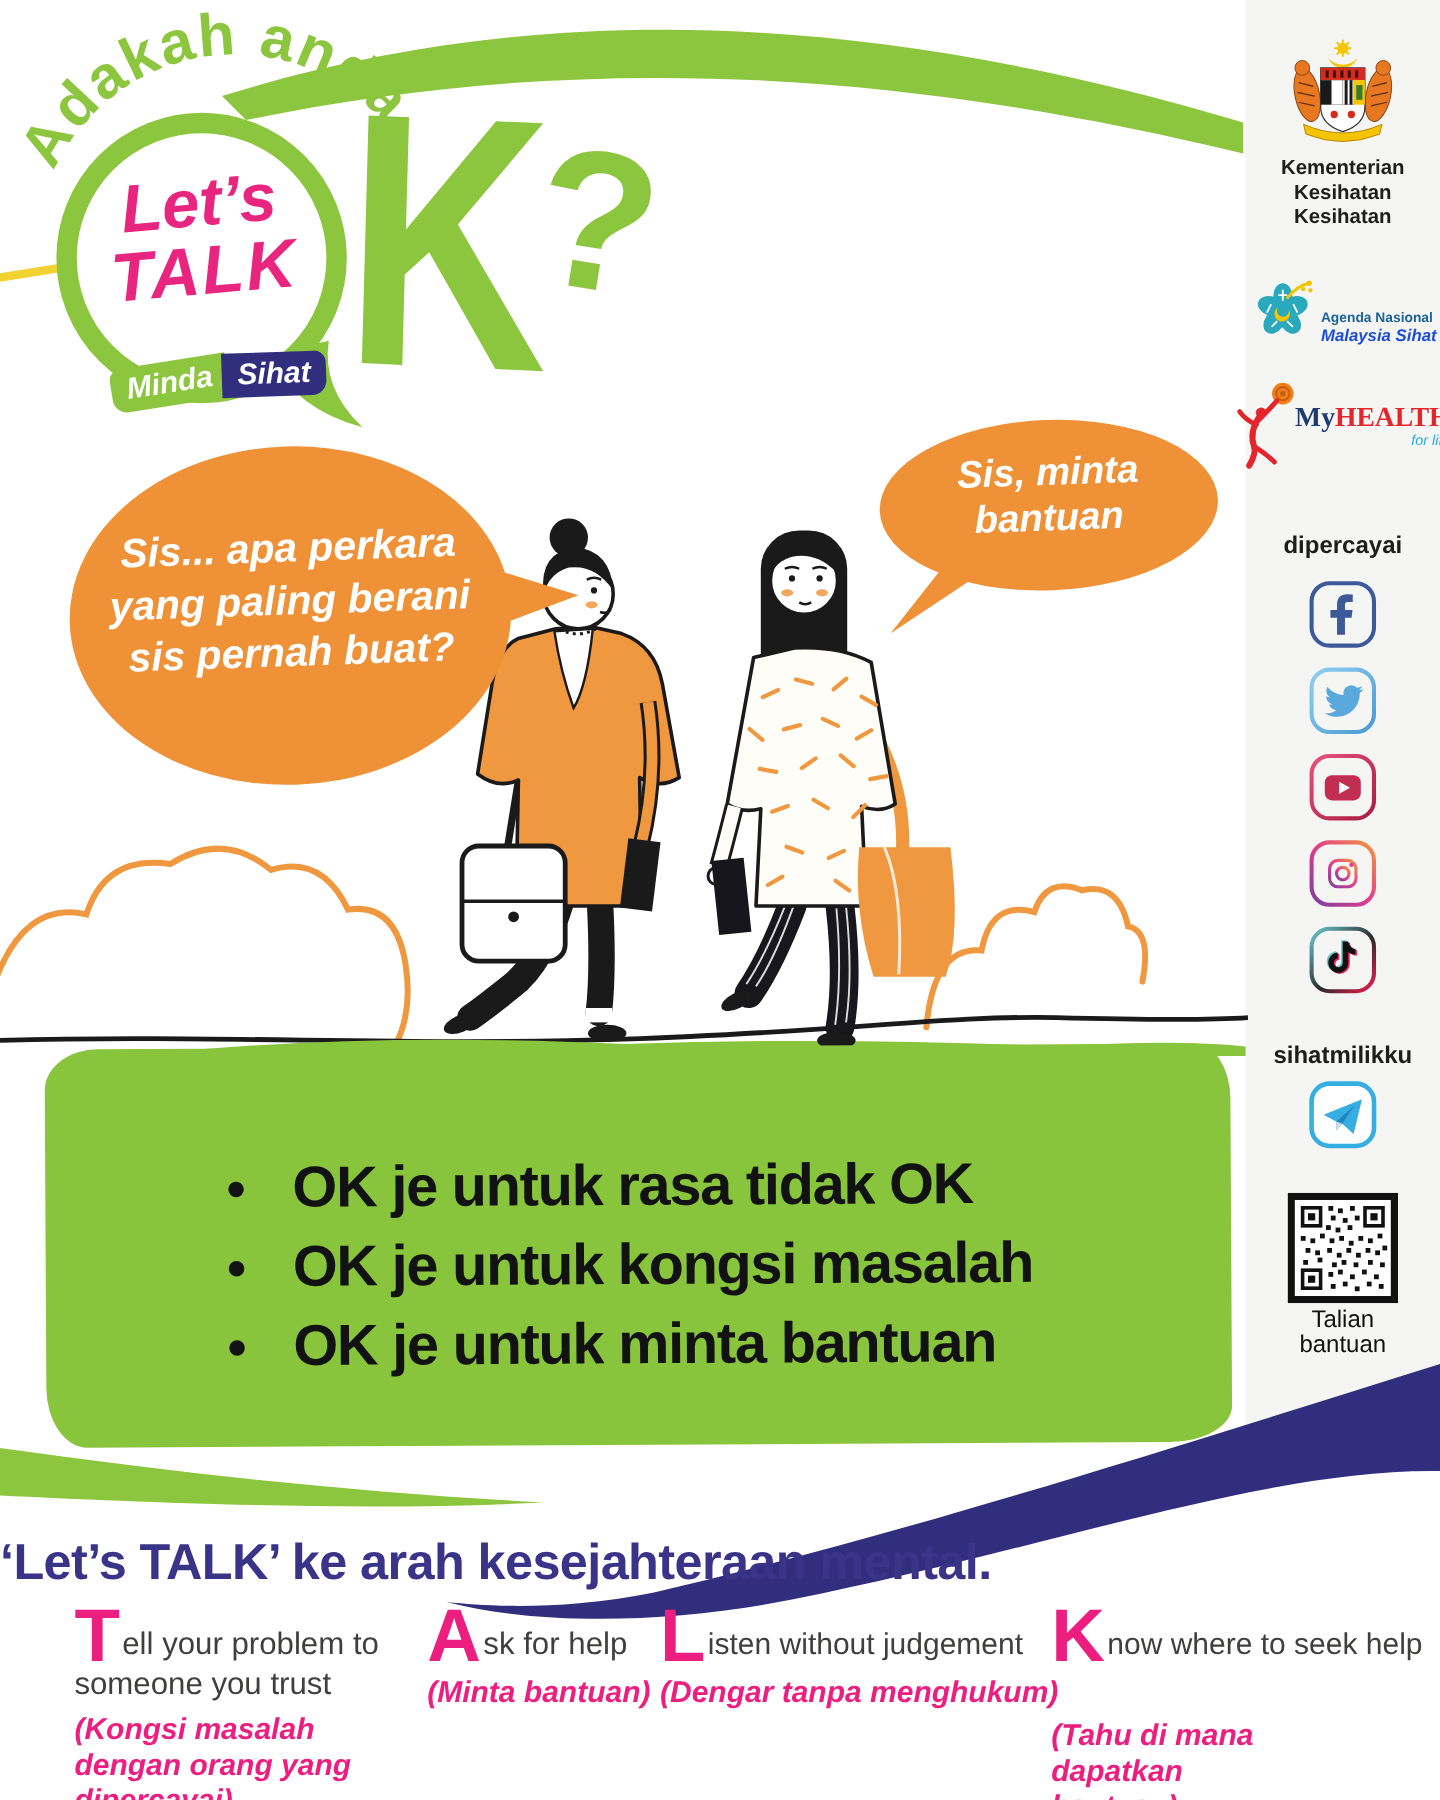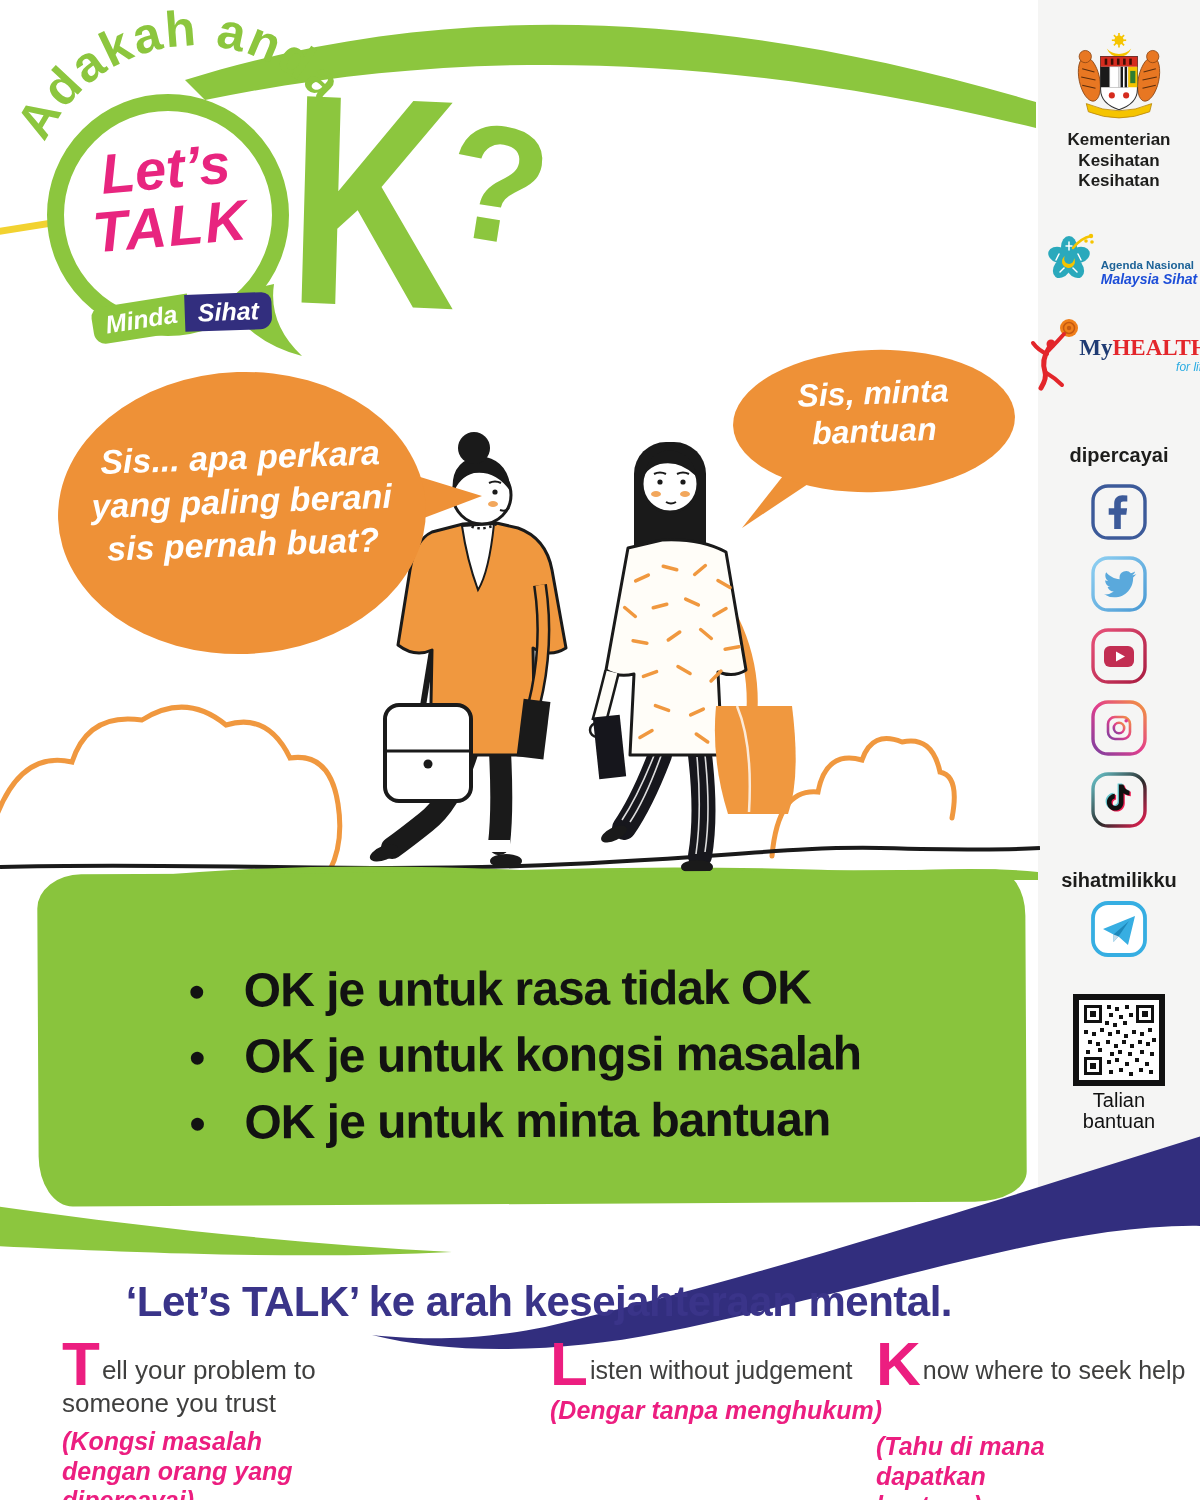--- a/index.html
+++ b/index.html
@@ -69,21 +69,21 @@
 
   
   .green-box{left:38px;top:872px;width:988px;height:332px;background:#89c43d;z-index:2;
              border-radius:44px 30px 52px 34px / 34px 46px 30px 50px;transform:rotate(-0.3deg);}
   .green-box ul{list-style:none;margin:0;padding:84px 0 0 150px;}
   .green-box li{font-size:48px;font-weight:bold;color:#121212;line-height:1.38;letter-spacing:-1px;white-space:nowrap;}
   .green-box li .dot{display:inline-block;width:56px;font-size:30px;vertical-align:6px;}
 
   
   .bottom-swoosh{left:0;top:1130px;width:1200px;height:245px;z-index:3;}
-  .tagline{left:0;top:1278px;width:952px;text-align:right;z-index:4;
+  .tagline{left:0;top:1278px;width:952px;text-align:left;z-index:4;
            font-size:42px;font-weight:bold;color:#3a3489;letter-spacing:-0.5px;}
   .acr{z-index:4;color:#3f3f3e;font-size:26px;line-height:1.18;}
   .acr .big{font-size:62px;font-weight:bold;color:#ec1e80;line-height:0.78;vertical-align:-6px;margin-right:2px;}
   .acr .ms{margin-top:8px;font-weight:bold;font-style:italic;font-size:25px;color:#ec1e80;line-height:1.18;}
   .acr-t{left:62px;top:1340px;width:265px;}
   .acr-a{left:356px;top:1340px;width:215px;}
   .acr-l{left:550px;top:1340px;width:350px;font-size:25px;}
   .acr-k{left:876px;top:1340px;width:315px;font-size:25px;}
   .acr-k .ms{max-width:205px;margin-top:44px;}
 </style>
@@ -478,20 +478,24 @@
     <path d="M -5,76 C 150,98 300,114 452,122 C 300,130 120,122 -5,116 Z" fill="#8cc63e"></path>
     <path d="M 1205,5 C 960,82 740,152 545,197 C 470,212 410,209 372,205 C 450,225 560,223 660,203 C 880,159 1060,92 1205,96 Z" fill="#322e7e"></path>
   </svg>
 
   <div class="abs tagline">‘Let’s TALK’ ke arah kesejahteraan mental.</div>
 
   <div class="abs acr acr-t">
     <span class="big">T</span><span>ell your problem to someone you trust</span>
     <div class="ms">(Kongsi masalah dengan orang yang dipercayai)</div>
   </div>
+  <div class="abs acr acr-a">
+    <span class="big">A</span><span>sk for help</span>
+    <div class="ms">(Minta bantuan)</div>
+  </div>
   <div class="abs acr acr-l">
     <span class="big">L</span><span>isten without judgement</span>
     <div class="ms">(Dengar tanpa menghukum)</div>
   </div>
   <div class="abs acr acr-k">
     <span class="big">K</span><span>now where to seek help</span>
     <div class="ms">(Tahu di mana dapatkan bantuan)</div>
   </div>
 
 </div>

